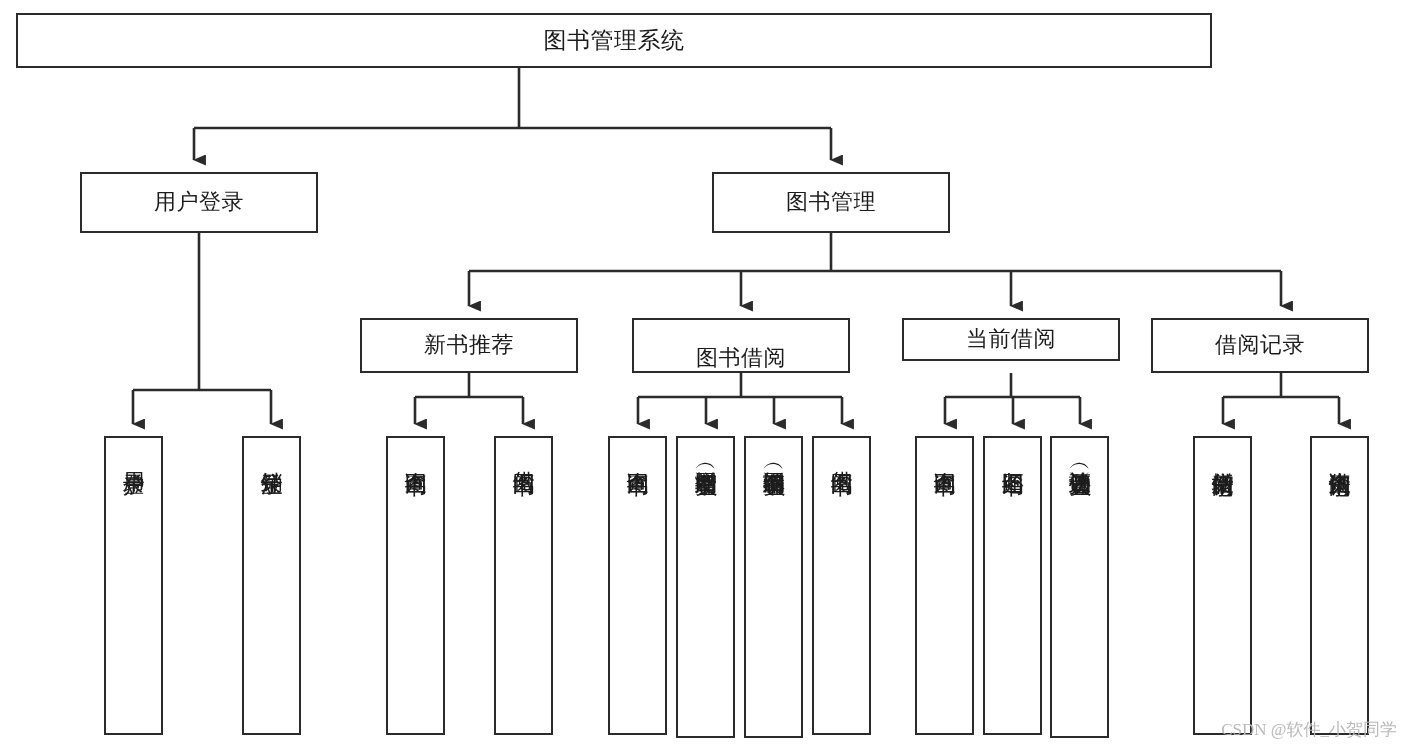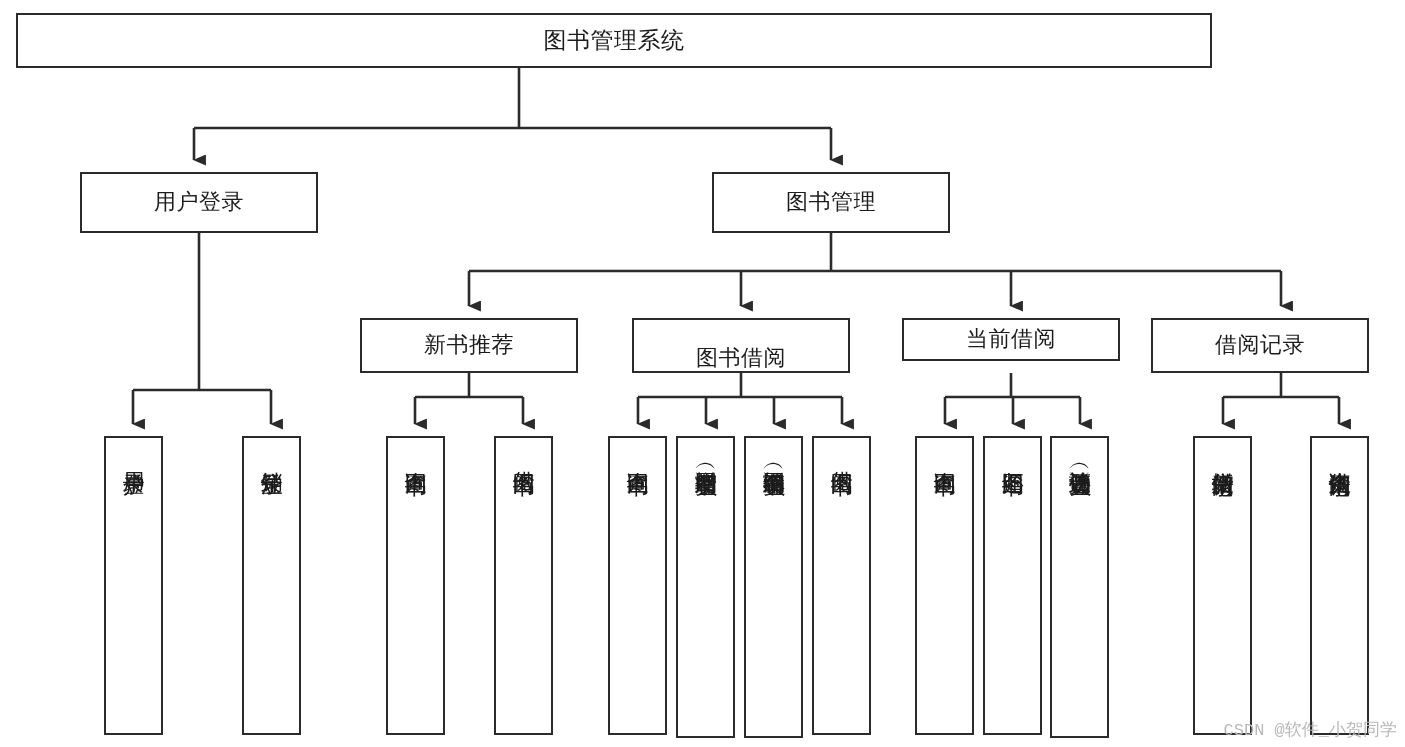--- a/index.html
+++ b/index.html
@@ -66,21 +66,21 @@
     letter-spacing: 0.5px;
   }
   #watermark {
     position: absolute;
     right: 8px;
     bottom: 6px;
     font-size: 17px;
     color: #b9b9b9;
     z-index: 6;
     white-space: nowrap;
-    font-family: Liberation Mono, monospace;
+    font-family: Liberation Serif, serif;
   }
 </style>
 </head>
 <body>
 
 <div id="diagram-root">
 
   <svg class="svg-layer" viewBox="0 0 1405 747" xmlns="http://www.w3.org/2000/svg">
     <defs>
       <marker id="arrow" viewBox="0 0 12 14" refX="6" refY="13" markerWidth="11" markerHeight="13" orient="auto-start-reverse" markerUnits="userSpaceOnUse">

